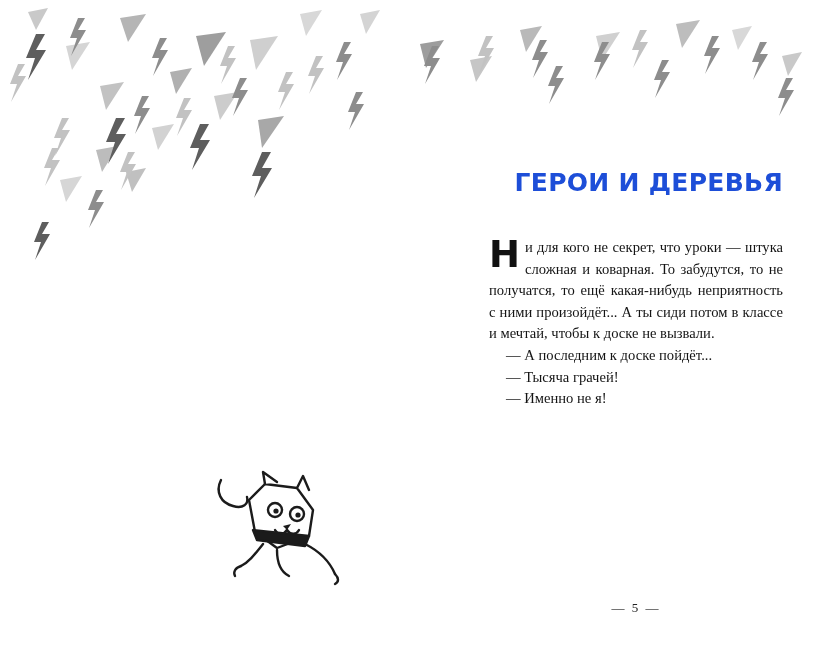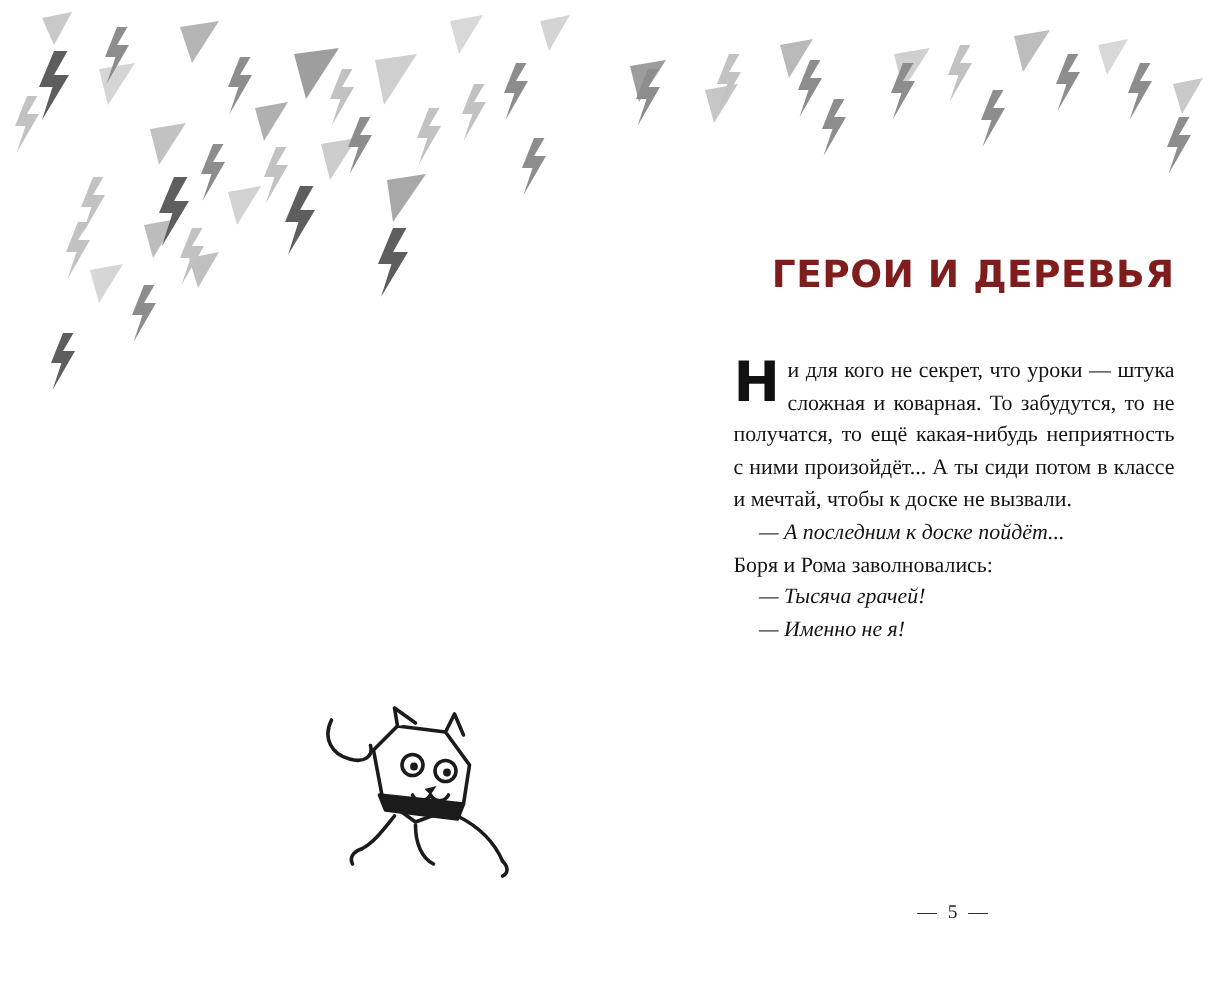--- a/index.html
+++ b/index.html
@@ -36,21 +36,21 @@
     position: absolute;
     left: 489px;
     top: 168px;
     width: 294px;
   }
   .chapter-title {
     font-family: "DejaVu Sans", sans-serif;
     font-weight: bold;
     font-size: 25px;
     letter-spacing: 0.3px;
-    color: #7f1d1d;
+    color: #1d4ed8;
     text-align: right;
     margin: 0 0 40px 0;
     white-space: nowrap;
   }
   .body-text {
     font-family: "Liberation Serif", serif;
     font-size: 14.6px;
     line-height: 21.6px;
     text-align: justify;
     color: #141414;
@@ -72,21 +72,20 @@
     font-size: 37px;
     line-height: 34px;
     padding: 1px 5px 0 0;
     color: #111111;
   }
   .body-text p.noindent {
     text-indent: 0;
   }
   .body-text p.dash {
     text-indent: 17px;
-    font-style: italic;
   }
 
   
   .folio {
     position: absolute;
     left: 489px;
     top: 600px;
     width: 294px;
     text-align: center;
     font-family: "Liberation Serif", serif;
@@ -201,21 +200,20 @@
       <path d="M36,96 C30,98 28,102 30,106"></path>
       <path d="M130,104 C134,108 134,112 130,114"></path>
     </g>
   </svg>
 
   <div class="text-column">
     <h1 class="chapter-title">ГЕРОИ И ДЕРЕВЬЯ</h1>
     <div class="body-text">
       <p class="first"><span class="dropcap">Н</span><span>и для кого не секрет, что уроки — штука сложная и коварная. То забудутся, то не получатся, то ещё какая-нибудь неприятность с ними произойдёт... А ты сиди потом в классе и мечтай, чтобы к доске не вызвали.</span></p>
       <p class="dash">— А последним к доске пойдёт...</p>
-      <p class="noindent">Боря и Рома заволновались:</p>
       <p class="dash">— Тысяча грачей!</p>
       <p class="dash">— Именно не я!</p>
     </div>
   </div>
 
   <div class="folio">— 5 —</div>
 
 </div>
 
 </body></html>

